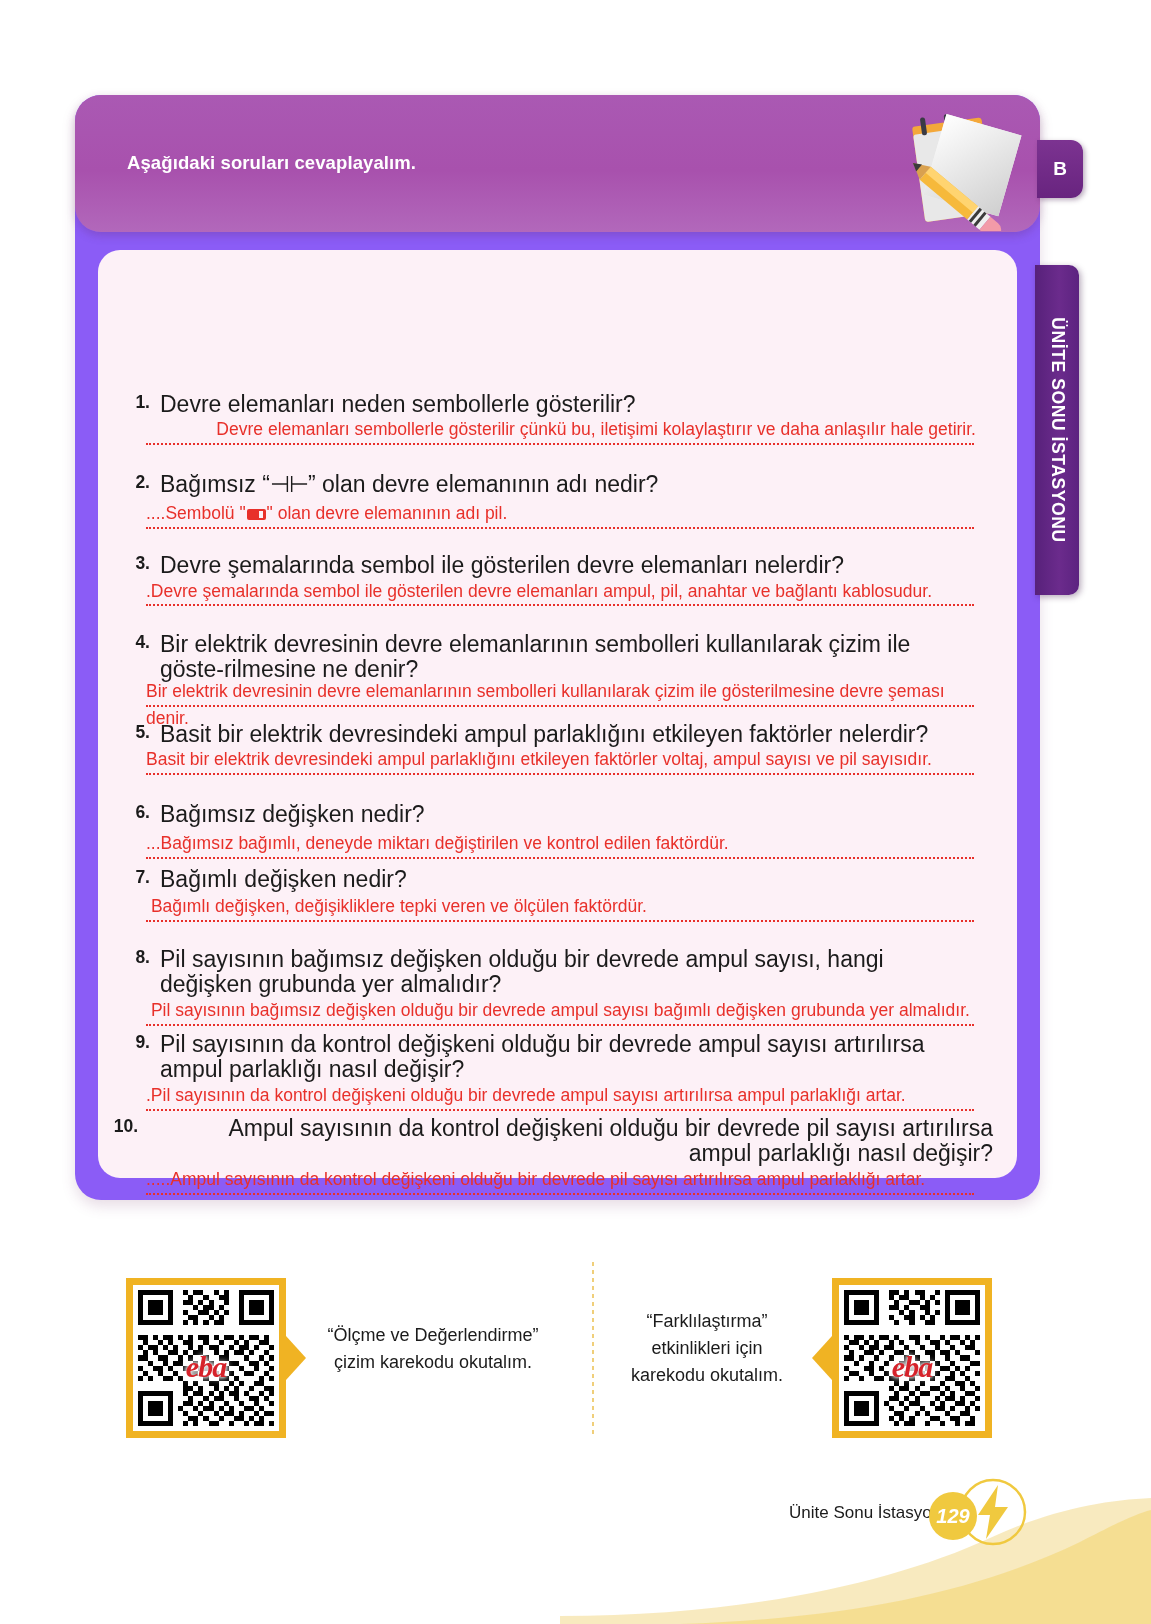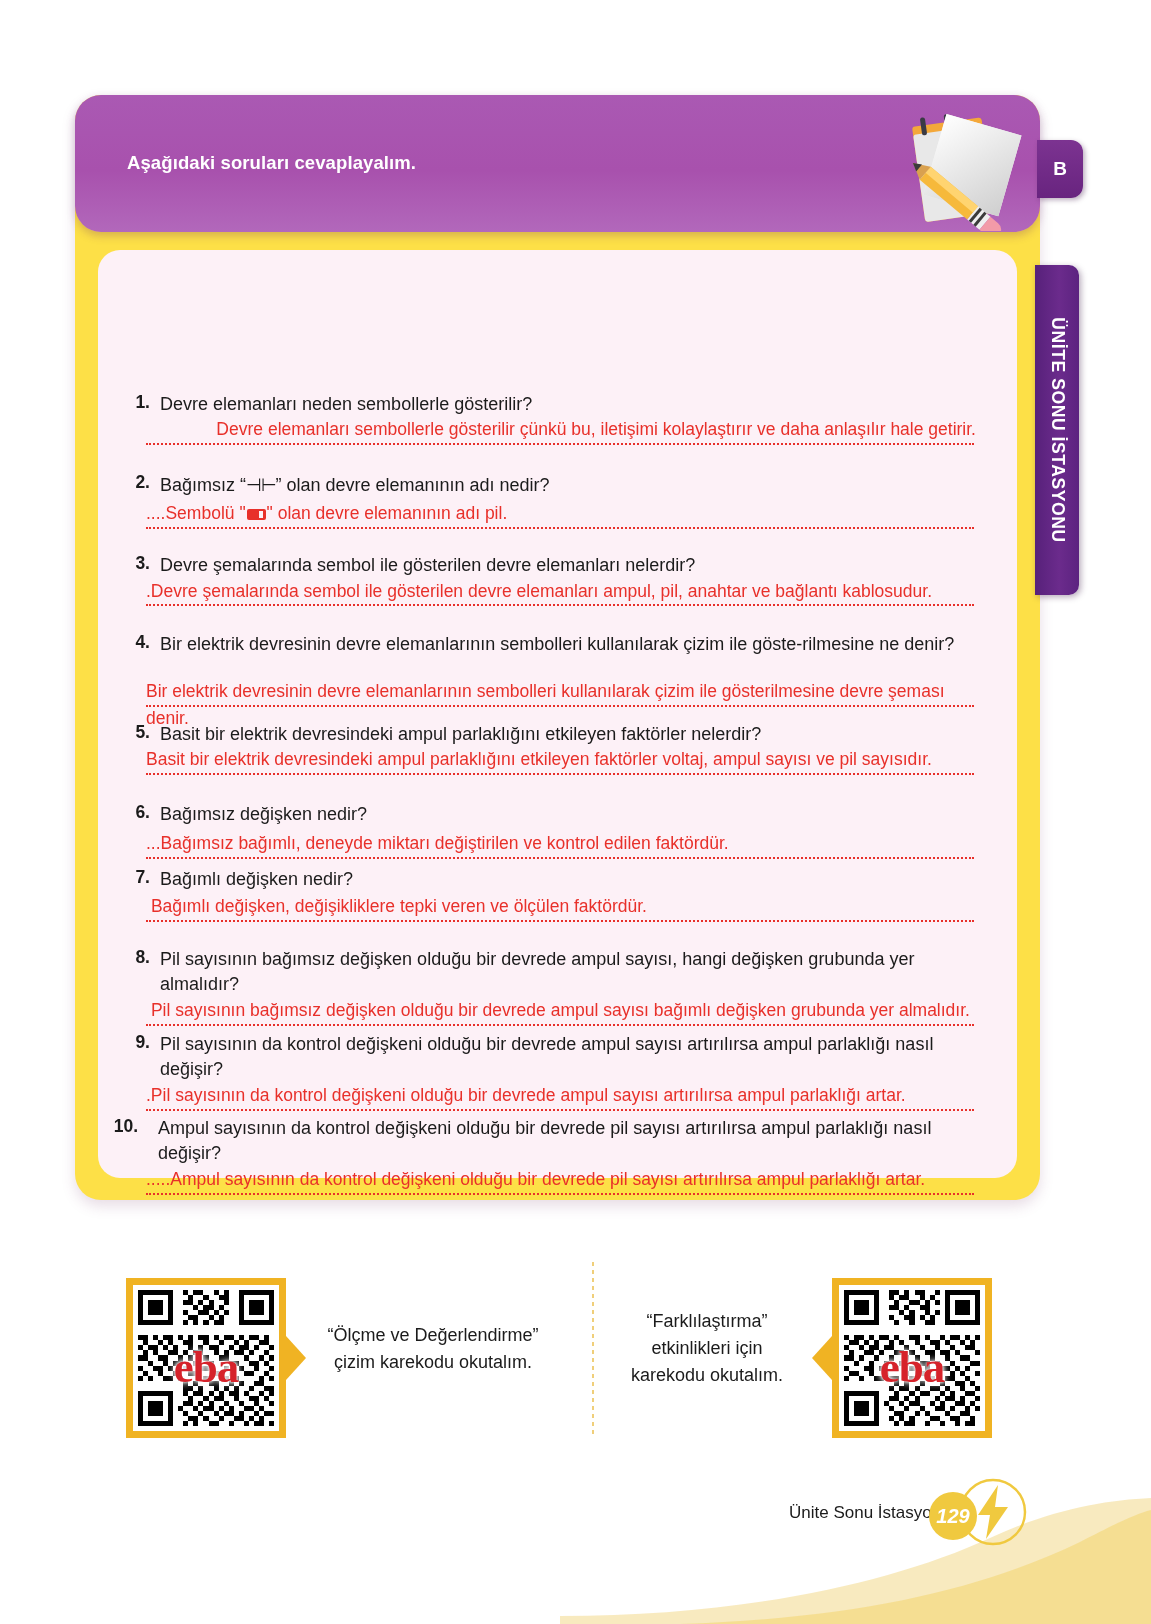--- a/index.html
+++ b/index.html
@@ -8,21 +8,21 @@
     background: #ffffff;
     font-family: "Liberation Sans", sans-serif;
     overflow: hidden;
   }
   .page { position: relative; width: 1151px; height: 1624px; background: #fff; }
 
   
   .card {
     position: absolute; left: 75px; top: 95px;
     width: 965px; height: 1105px;
-    background: #fde047;
+    background: #8b5cf6;
     border-radius: 26px;
     box-shadow: 0 6px 14px rgba(120,60,110,.18);
   }
   
   .banner {
     position: absolute; left: 0px; top: 0px;
     width: 965px; height: 137px;
     border-radius: 26px 26px 26px 26px;
     background: linear-gradient(180deg,#aa59b3 0%, #a851ad 55%, #b268bb 100%);
     box-shadow: 0 4px 8px rgba(100,40,100,.25);
@@ -69,21 +69,21 @@
   }
 
   
   .qlist { position:absolute; left: 0; top: 0; width: 100%; height: 100%; }
   .q { position:absolute; }
   .qnum {
     position:absolute; font-weight:bold; font-size:17.5px; color:#1b1b1b;
     text-align:right; width: 34px;
   }
   .qtext {
-    position:absolute; font-size:18px; color:#1b1b1b; line-height:25px;
+    position:absolute; font-size:23px; color:#1b1b1b; line-height:25px;
   }
   .ans {
     position:absolute; font-size:17.5px; color:#e8302a; line-height:27px;
     white-space: pre-wrap;
   }
   .dots {
     position:absolute; height:0; border-bottom: 2px dotted #e8302a;
   }
   .sym { font-family:"DejaVu Sans", sans-serif; letter-spacing:-1px; }
   .batt {
@@ -97,21 +97,21 @@
 
   
   .qr-box {
     position:absolute; width:160px; height:160px;
     background:#ffffff; border:7px solid #f0b323;
   }
   .qr-canvas { width:100%; height:100%; display:block; }
   .eba {
     position:absolute; left:50%; top:56%;
     transform:translate(-50%,-50%);
-    color:#d6232b; font-size:45px; font-weight:bold;
+    color:#d6232b; font-size:30px; font-style:italic; font-weight:bold;
     font-family:"Liberation Serif", serif;
     text-shadow: 0 0 3px #fff, 0 0 6px #fff, 0 0 9px #fff;
     letter-spacing:-1px;
   }
   .arrow-r {
     position:absolute; width:0;height:0;
     border-top:22px solid transparent; border-bottom:22px solid transparent;
     border-left:20px solid #f0b323;
   }
   .arrow-l {
@@ -250,21 +250,21 @@
 
         <div class="q">
           <div class="qnum" style="left:18px;  top:782px;">9.</div>
           <div class="qtext" style="left:62px; top:782px; width:815px;">Pil sayısının da kontrol değişkeni olduğu bir devrede ampul sayısı artırılırsa ampul parlaklığı nasıl değişir?</div>
           <div class="ans" style="left:48px; top:832px; width:870px;">.Pil sayısının da kontrol değişkeni olduğu bir devrede ampul sayısı artırılırsa ampul parlaklığı artar.</div>
           <div class="dots" style="left:48px; top:859px; width:828px;"></div>
         </div>
 
         <div class="q">
           <div class="qnum" style="left:6px;  top:866px;">10.</div>
-          <div class="qtext" style="left:60px; top:866px; width:815px;">Ampul sayısının da kontrol değişkeni olduğu bir devrede pil sayısı artırılırsa ampul parlaklığı nasıl değişir?</div>
+          <div class="qtext" style="left:80px; top:866px; width:815px;text-align:right;">Ampul sayısının da kontrol değişkeni olduğu bir devrede pil sayısı artırılırsa ampul parlaklığı nasıl değişir?</div>
           <div class="ans" style="left:48px; top:916px; width:830px;">.....Ampul sayısının da kontrol değişkeni olduğu bir devrede pil sayısı artırılırsa ampul parlaklığı artar.</div>
           <div class="dots" style="left:48px; top:943px; width:828px;"></div>
         </div>
 
       </div>
     </div>
   </div>
 
   <div class="b-badge">B</div>
   <div class="side-tab">

